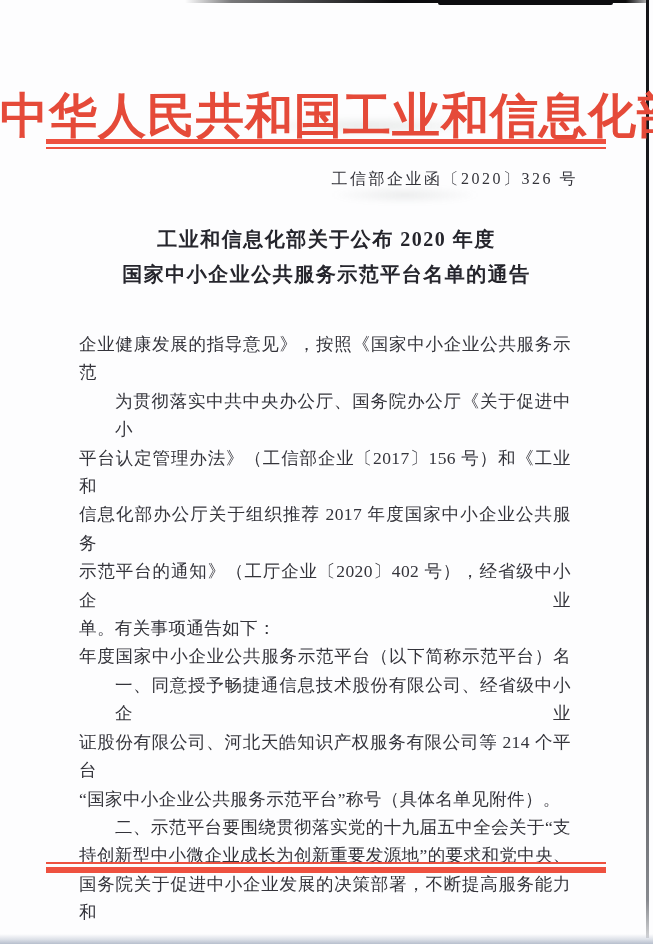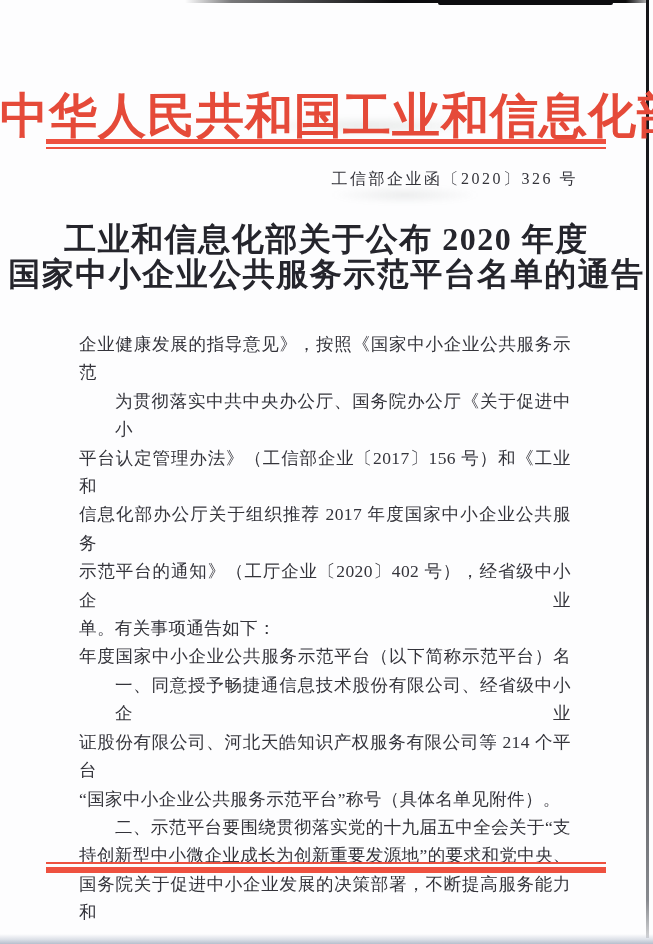--- a/index.html
+++ b/index.html
@@ -58,21 +58,21 @@
     position:absolute;top:157px;right:75px;
     font-size:16px;letter-spacing:2.5px;
     color:#33333a;
     white-space:nowrap;
     margin-top:12px;
   }
   
   .doc-title{
     position:absolute;left:0;top:222px;width:100%;
     text-align:center;
-    font-size:32px;font-weight:bold;
+    font-size:20px;font-weight:bold;
     letter-spacing:1.5px;
     line-height:35px;
     color:#25252c;
   }
   
   .body-text{
     position:absolute;left:79px;top:330px;width:492px;
     font-size:17.5px;
     line-height:28.4px;
     color:#33333a;

